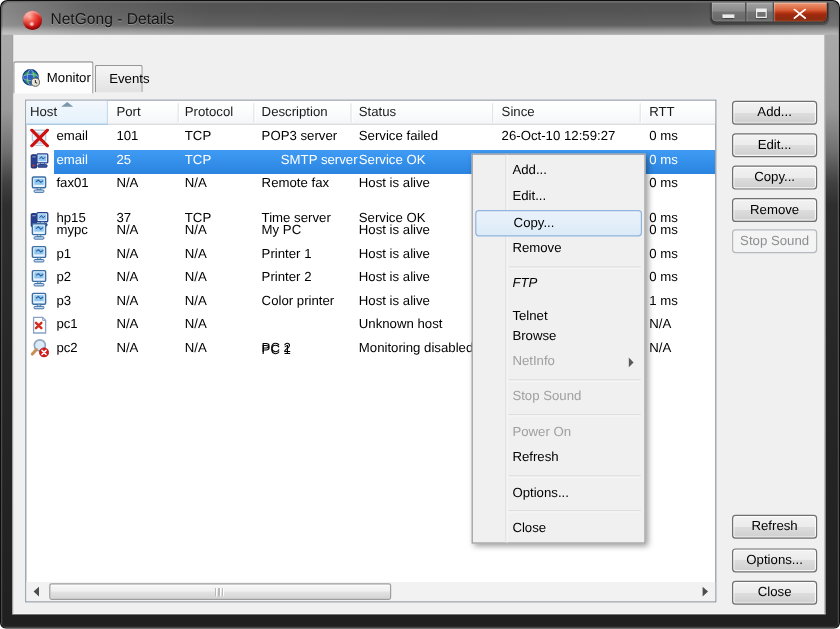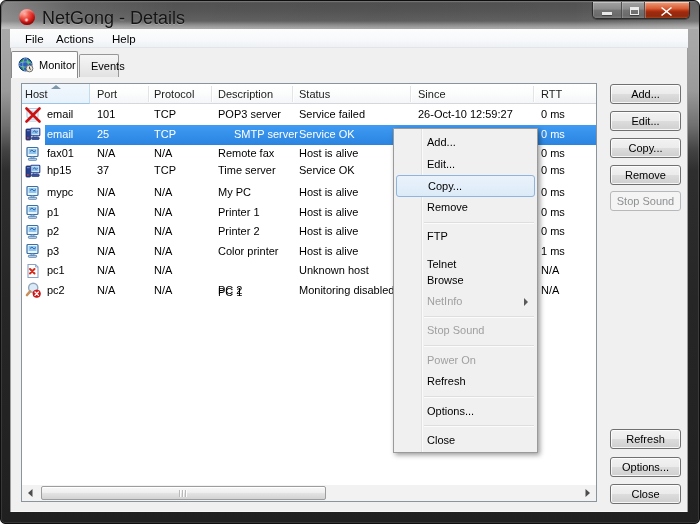--- a/index.html
+++ b/index.html
@@ -19,21 +19,21 @@
   }
   #titlebar{position:absolute;left:1px;top:1px;right:1px;height:27px;
     border-radius:5px 5px 0 0;
     background:linear-gradient(90deg, rgba(255,255,255,0.30) 0%, rgba(255,255,255,0.10) 10%, rgba(255,255,255,0) 25%, rgba(0,0,0,0.03) 55%, rgba(255,255,255,0) 82%, rgba(255,255,255,0.12) 100%);
   }
   #app-icon{position:absolute;left:17px;top:7px;width:16px;height:16px;border-radius:50%;
     background:radial-gradient(circle at 35% 30%, #ffb3a8 0%, #f0584a 28%, #d91f1c 55%, #9b0f0e 85%, #7c0a0a 100%);
     box-shadow:inset 0 -2px 2px rgba(120,0,0,.6), inset 1px 2px 2px rgba(255,255,255,.45);}
   #app-icon:after{content:"";position:absolute;left:5px;top:9px;width:5px;height:4px;border-radius:50%;
     background:radial-gradient(circle,rgba(255,255,255,.95),rgba(255,255,255,0) 75%);}
-  #title-text{position:absolute;left:40px;top:6px;font-size:18px;color:#141414;
+  #title-text{position:absolute;left:40px;top:6px;font-size:13px;color:#141414;
     text-shadow:0 1px 0 rgba(255,255,255,0.25);white-space:nowrap;}
 
   
   #caption-buttons{position:absolute;left:591px;top:1px;width:98px;height:17px;display:flex;
     border:1px solid #2c2c2c;border-top:none;border-radius:0 0 5px 5px;overflow:hidden;
     box-shadow:0 1px 1px rgba(0,0,0,.35);}
   .cap-btn{position:relative;height:100%;}
   .cap-btn.gray{background:linear-gradient(180deg,#a2a2a2 0%,#8b8b8b 45%,#747474 50%,#6b6b6b 85%,#7d7d7d 100%);
     box-shadow:inset 0 1px 0 rgba(255,255,255,.35), inset 1px 0 0 rgba(255,255,255,.18);}
   #btn-min{width:28px;}
@@ -135,25 +135,20 @@
       <div id="glyph-max"></div>
     </div>
     <div class="cap-btn" id="btn-close">
       <svg id="glyph-close" viewBox="0 0 11 9">
         <path d="M1 0 L5.5 3.4 L10 0 L11 1 L6.6 4.5 L11 8 L10 9 L5.5 5.6 L1 9 L0 8 L4.4 4.5 L0 1 Z" fill="#ffffff"></path>
       </svg>
     </div>
   </div>
 
   <div id="client">
-    <div id="menubar">
-        <div class="menu-item" style="left: 15px;">File</div>
-        <div class="menu-item" style="left: 46px;">Actions</div>
-        <div class="menu-item" style="left: 102px;">Help</div>
-      </div>
     <div id="tabstrip">
       <div class="tab" id="tab-monitor">
         <svg width="16" height="16" viewBox="0 0 16 16">
           <circle cx="7.5" cy="7.5" r="6.5" fill="#2a5fbc" stroke="#123a7a" stroke-width="1"></circle>
           <path d="M2 5 Q4 2.5 7 2.2 Q6 4.5 4.5 5.5 Q3 6 2 5Z" fill="#1f9e35"></path>
           <path d="M8.5 3 Q11.5 3 13 5.5 Q12 7.5 9.5 7 Q8 5.5 8.5 3Z" fill="#27b33c"></path>
           <path d="M3 9 Q5.5 8.5 7 10 Q6.5 12.5 4.5 12.5 Q3 11 3 9Z" fill="#1f9e35"></path>
           <ellipse cx="7.5" cy="7.5" rx="6.5" ry="2.6" fill="none" stroke="#9fb8dd" stroke-width="0.7"></ellipse>
           <ellipse cx="7.5" cy="7.5" rx="2.8" ry="6.5" fill="none" stroke="#9fb8dd" stroke-width="0.7"></ellipse>
           <circle cx="11.5" cy="11.5" r="3.4" fill="#e8e4d8" stroke="#555" stroke-width="0.8"></circle>
@@ -241,21 +236,21 @@
     <rect x="3.4" y="12.3" width="8.2" height="2" rx="0.7" fill="#cddef0" stroke="#3a6ea5" stroke-width="0.8"></rect>
   </g>
             </svg>
             <span class="lv-cell" style="left: 25px;">fax01</span>
             <span class="lv-cell" style="left: 75px;">N/A</span>
             <span class="lv-cell" style="left: 132px;">N/A</span>
             <span class="lv-cell" style="left: 196px;">Remote fax</span>
             <span class="lv-cell" style="left: 277px;">Host is alive</span>
             <span class="lv-cell" style="left: 519px;">0 ms</span>
           </div>
-          <div class="lv-row" style="top: 56px;">
+          <div class="lv-row" style="top: 68px;">
             <svg class="row-icon" viewBox="0 0 16 16">
       <rect x="1" y="3" width="4.6" height="11" rx="0.8" fill="#27408f" stroke="#152a66" stroke-width="0.8"></rect>
       <rect x="1.9" y="4.2" width="2.8" height="1" fill="#7d92cf"></rect>
       <circle cx="2.9" cy="12" r="0.9" fill="#d43a2a"></circle>
       <rect x="5.8" y="2.2" width="9" height="7.6" rx="0.8" fill="#dceefb" stroke="#27408f" stroke-width="1.1"></rect>
       <rect x="7" y="3.6" width="6.4" height="4.6" fill="#8ec6ef"></rect>
       <path d="M8 6.4 L9.6 4.6 L11 6.6 L12.6 5" stroke="#27408f" stroke-width="0.8" fill="none"></path>
       <rect x="8.6" y="9.8" width="3.4" height="1.4" fill="#b9cede" stroke="#27408f" stroke-width="0.5"></rect>
       <rect x="6.6" y="11.2" width="7.6" height="2.2" rx="0.7" fill="#3d57a8" stroke="#152a66" stroke-width="0.7"></rect>
     </svg>
@@ -386,21 +381,21 @@
         <div class="cm-item" style="top: 24.5px;">
           <span class="cm-label">Edit...</span>
         </div>
         <div class="cm-item highlight" style="top: 46.2px;">
           <span class="cm-label">Copy...</span>
         </div>
         <div class="cm-item" style="top: 67.9px;">
           <span class="cm-label">Remove</span>
         </div>
         <div class="cm-sep" style="top: 92.8px;"></div>
-        <div class="cm-item" style="top: 97.1px;">
+        <div class="cm-item" style="top: 97.1px; font-style: italic;">
           <span class="cm-label">FTP</span>
         </div>
         <div class="cm-item" style="top: 125px; text-align: center;">
           <span class="cm-label">Telnet</span>
         </div>
         <div class="cm-item" style="top: 140.5px;">
           <span class="cm-label">Browse</span>
         </div>
         <div class="cm-item disabled" style="top: 162.2px;">
           <span class="cm-label">NetInfo</span>

